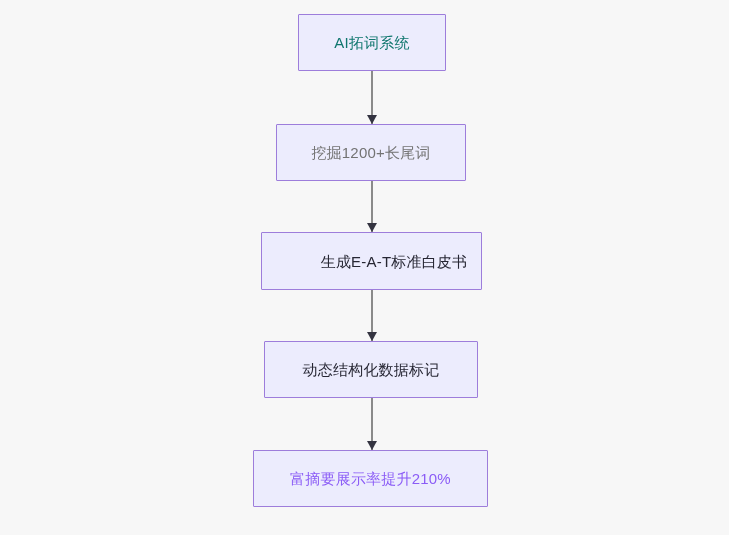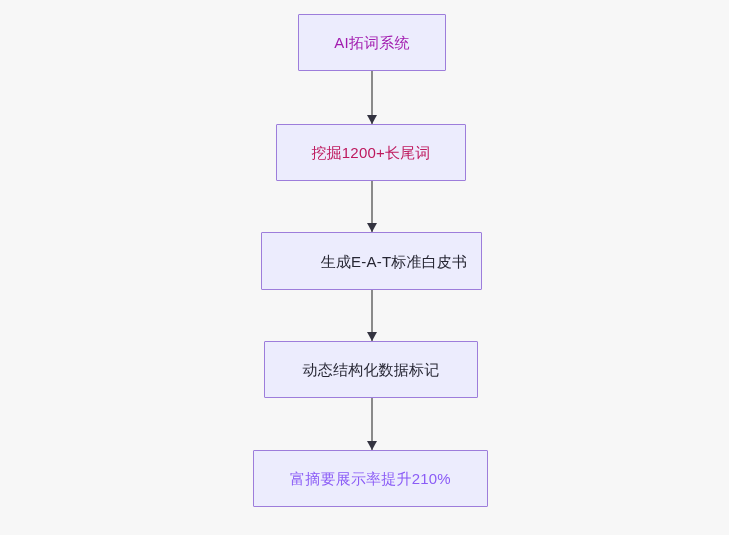--- a/index.html
+++ b/index.html
@@ -73,24 +73,24 @@
   </div>
   <div class="edge" style="left: 371px; top: 290px; width: 2px; height: 51px;">
     <div class="edge-line" style="height: 51px; background: rgb(138, 138, 138);"></div>
     <div class="arrowhead" style="top: 42px; border-top-color: rgb(51, 51, 64);"></div>
   </div>
   <div class="edge" style="left: 371px; top: 398px; width: 2px; height: 52px;">
     <div class="edge-line" style="height: 52px; background: rgb(138, 138, 138);"></div>
     <div class="arrowhead" style="top: 43px; border-top-color: rgb(51, 51, 64);"></div>
   </div>
 
-  <div class="node" style="left: 298px; top: 14px; width: 148px; height: 57px; background: rgb(236, 236, 253); border-color: rgb(157, 125, 219); color: #a21caf;">
+  <div class="node" style="left: 298px; top: 14px; width: 148px; height: 57px; background: rgb(236, 236, 253); border-color: rgb(157, 125, 219); color: #0f766e;">
     <span class="node-label">AI拓词系统</span>
   </div>
-  <div class="node" style="left: 276px; top: 124px; width: 190px; height: 57px; background: rgb(236, 236, 253); border-color: rgb(157, 125, 219); color: #be185d;">
+  <div class="node" style="left: 276px; top: 124px; width: 190px; height: 57px; background: rgb(236, 236, 253); border-color: rgb(157, 125, 219); color: #737373;">
     <span class="node-label">挖掘1200+长尾词</span>
   </div>
   <div class="node" style="left: 261px; top: 232px; width: 221px; height: 58px; background: rgb(236, 236, 253); border-color: rgb(157, 125, 219); color: rgb(38, 38, 51); padding-left: 45px;">
     <span class="node-label">生成E-A-T标准白皮书</span>
   </div>
   <div class="node" style="left: 264px; top: 341px; width: 214px; height: 57px; background: rgb(236, 236, 253); border-color: rgb(157, 125, 219); color: rgb(38, 38, 51); text-align: right;">
     <span class="node-label">动态结构化数据标记</span>
   </div>
   <div class="node" style="left: 253px; top: 450px; width: 235px; height: 57px; background: rgb(236, 236, 253); border-color: rgb(157, 125, 219); color: #8b5cf6;">
     <span class="node-label">富摘要展示率提升210%</span>

